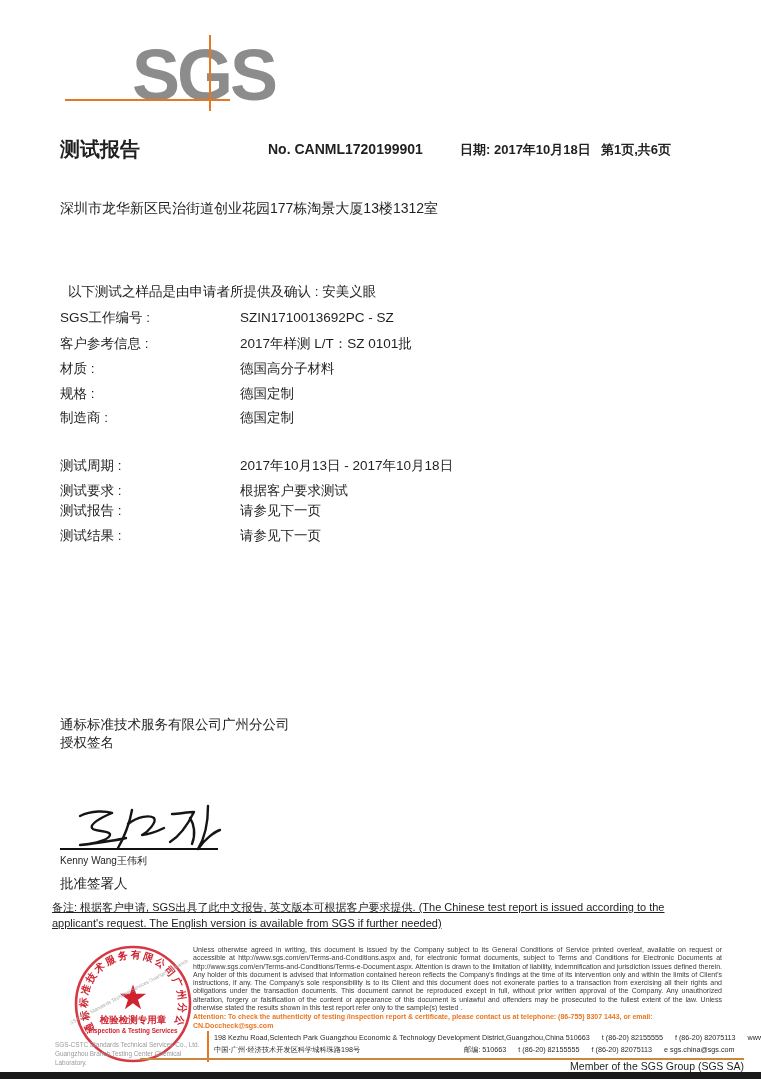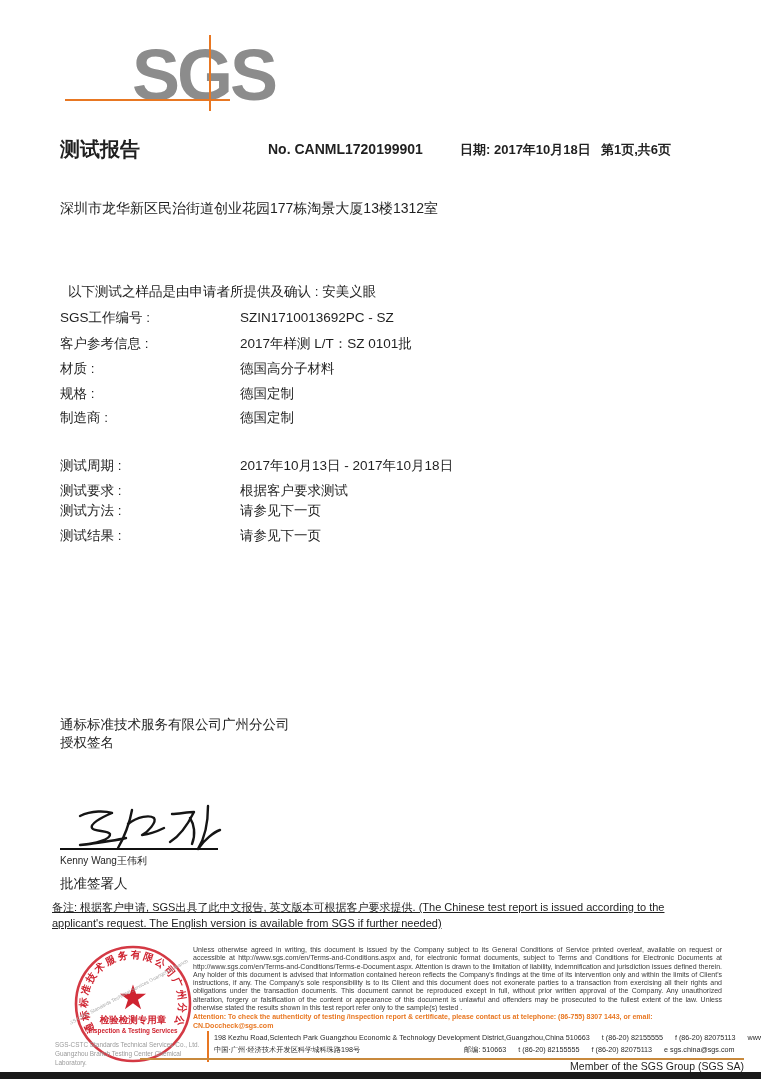--- a/index.html
+++ b/index.html
@@ -64,21 +64,21 @@
 
   <div class="abs confirm-line" style="left:60px;top:283px;">以下测试之样品是由申请者所提供及确认 : 安美义眼</div>
 
   <div class="frow" style="top:309px;"><span class="lbl">SGS工作编号 :</span><span class="val">SZIN1710013692PC - SZ</span></div>
   <div class="frow" style="top:335px;"><span class="lbl">客户参考信息 :</span><span class="val">2017年样测  L/T：SZ 0101批</span></div>
   <div class="frow" style="top:360px;"><span class="lbl">材质 :</span><span class="val">德国高分子材料</span></div>
   <div class="frow" style="top:385px;"><span class="lbl">规格 :</span><span class="val">德国定制</span></div>
   <div class="frow" style="top:409px;"><span class="lbl">制造商 :</span><span class="val">德国定制</span></div>
   <div class="frow" style="top:457px;"><span class="lbl">测试周期 :</span><span class="val">2017年10月13日 - 2017年10月18日</span></div>
   <div class="frow" style="top:482px;"><span class="lbl">测试要求 :</span><span class="val">根据客户要求测试</span></div>
-  <div class="frow" style="top:502px;"><span class="lbl">测试方法 :</span><span class="val">请参见下一页</span></div>
+  <div class="frow" style="top:502px;"><span class="lbl">测试报告 :</span><span class="val">请参见下一页</span></div>
   <div class="frow" style="top:527px;"><span class="lbl">测试结果 :</span><span class="val">请参见下一页</span></div>
 
   <div class="abs sign-co" style="left:60px;top:716px;">通标标准技术服务有限公司广州分公司</div>
   <div class="abs sign-co" style="left:60px;top:734px;">授权签名</div>
 
   <svg class="abs" style="left:66px;top:802px;" width="170" height="50" viewBox="0 0 170 50">
     <g stroke="#151515" stroke-width="2.4" fill="none" stroke-linecap="round" stroke-linejoin="round">
       <path d="M14,14 C26,8 40,9 46,11 C34,16 24,22 26,26 C28,30 42,28 44,32 C45,37 30,42 14,43 C30,41 52,38 60,36"></path>
       <path d="M66,8 C64,20 58,36 52,46"></path>
       <path d="M62,22 C72,14 84,13 88,16 C91,20 82,30 76,33 C84,32 94,28 98,26"></path>

